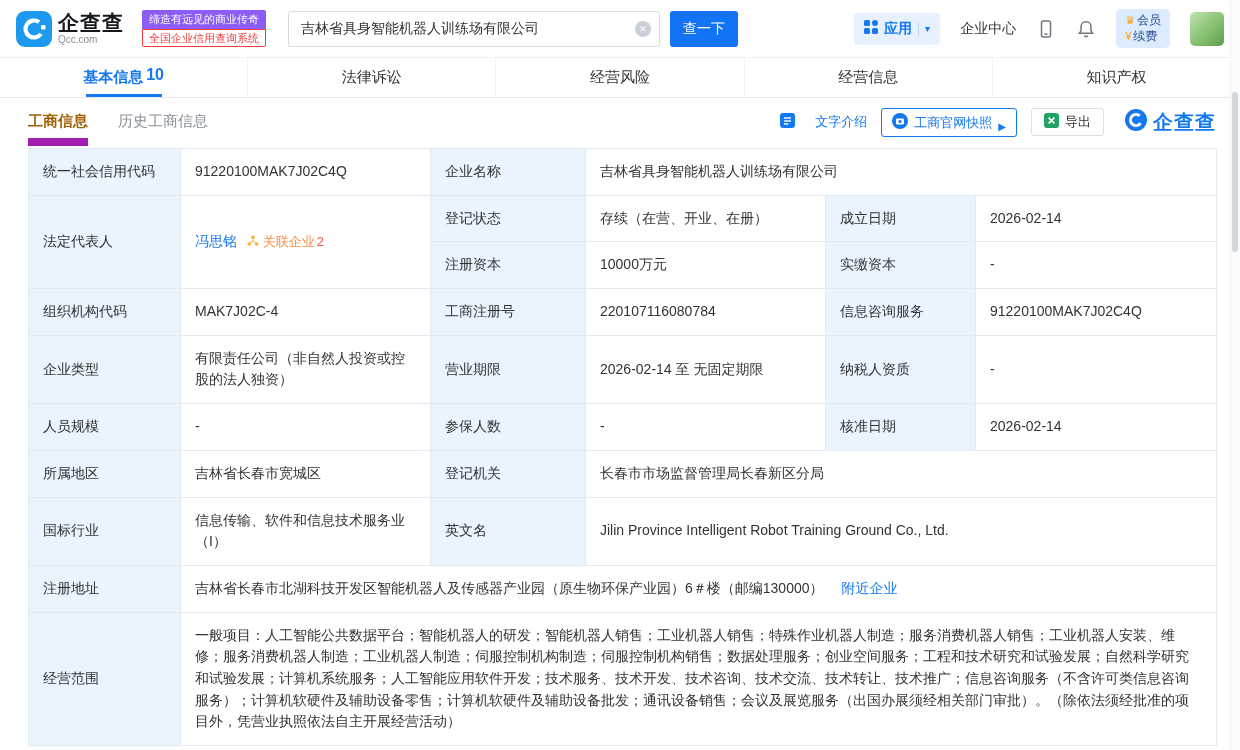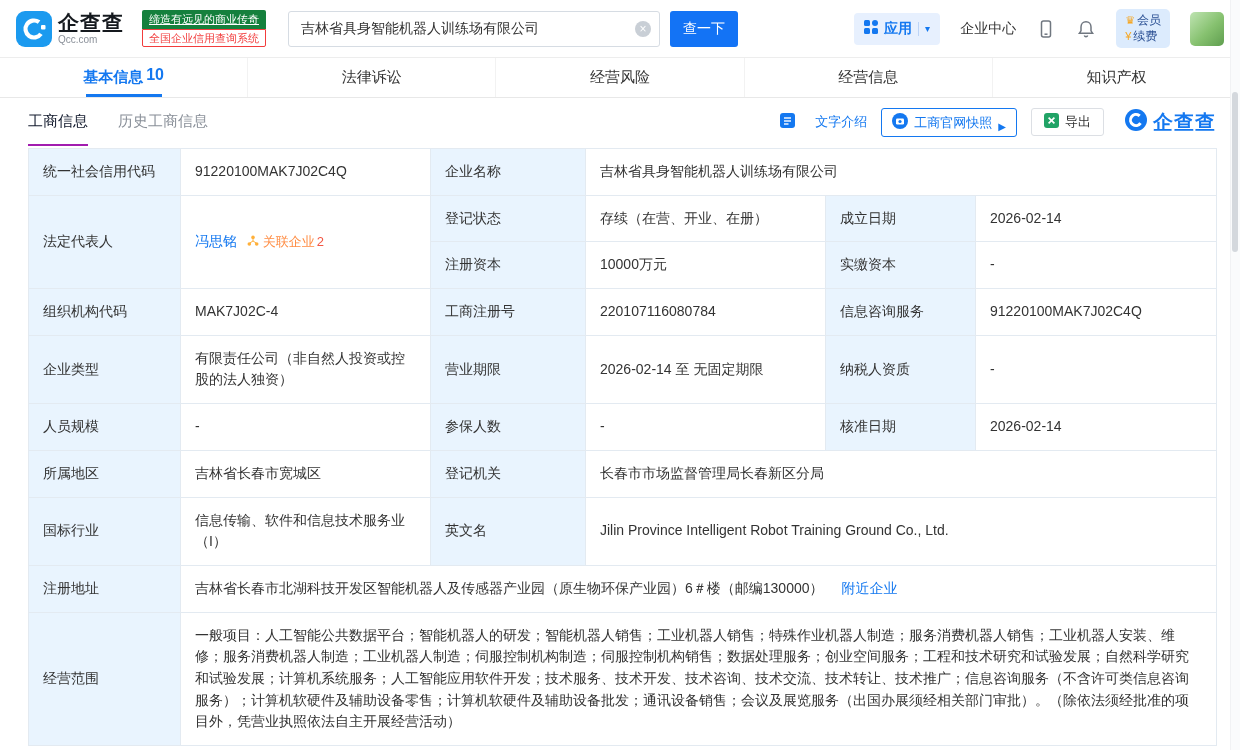--- a/index.html
+++ b/index.html
@@ -7,21 +7,21 @@
   *{box-sizing:border-box;}
 
   
   .topbar{display:flex;align-items:center;height:58px;padding:0 16px;border-bottom:1px solid #ededed;}
   .logo-area{display:flex;align-items:center;margin-right:10px;}
   .logo-icon{width:36px;height:36px;flex:0 0 36px;}
   .logo-txt{margin-left:6px;line-height:1;}
   .logo-cn{font-size:21px;font-weight:700;color:#15191e;letter-spacing:1px;}
   .logo-en{font-size:10px;color:#8a9099;margin-top:2px;}
   .slogan{margin:0 22px 0 8px;width:124px;font-size:11px;line-height:1.35;text-align:center;}
-  .slogan-top{background:#15803d;color:#fff;padding:2px 7px;border-radius:2px 2px 0 0;text-decoration:underline;}
+  .slogan-top{background:#8b5cf6;color:#fff;padding:2px 7px;border-radius:2px 2px 0 0;}
   .slogan-bot{border:1px solid #f23c3c;color:#f23c3c;padding:1px 2px;border-radius:0 0 2px 2px;}
   .search-wrap{position:relative;width:372px;height:36px;}
   .search-input{width:100%;height:36px;border:1px solid #d6dce3;border-radius:3px;padding:0 32px 0 12px;
     font-size:14px;color:#333;outline:none;font-family:inherit;}
   .clear-btn{position:absolute;right:9px;top:10px;width:16px;height:16px;border-radius:50%;background:#c9cfd6;
     color:#fff;font-size:12px;line-height:16px;text-align:center;cursor:pointer;}
   .search-btn{margin-left:10px;height:36px;width:68px;background:#1373f5;color:#fff;border:none;border-radius:3px;
     font-size:14px;cursor:pointer;font-family:inherit;}
   .right-group{margin-left:auto;display:flex;align-items:center;gap:20px;}
   .apps-badge{display:flex;align-items:center;gap:6px;background:#e7f0fe;border-radius:4px;padding:7px 10px;
@@ -47,21 +47,21 @@
   .tab-count{font-size:16px;color:#1478f0;margin-left:3px;align-self:flex-start;margin-top:8px;}
   .tab.vip{color:#ff9d2b;}
   .vip-flag{position:absolute;top:4px;margin-left:2px;left:60%;font-size:9px;font-weight:700;color:#fff;
     background:linear-gradient(135deg,#ffb53e,#ff8a00);padding:0 4px;border-radius:5px 5px 5px 0;line-height:12px;}
   .info-circle{width:14px;height:14px;border:1px solid #c3c7cc;border-radius:50%;color:#b7bcc2;font-size:9px;
     line-height:12px;text-align:center;margin-left:6px;font-style:italic;}
 
   
   .subbar{display:flex;align-items:center;height:48px;padding:0 24px 0 28px;}
   .subtab{height:48px;line-height:46px;font-size:15px;cursor:pointer;}
-  .subtab.active{font-weight:400;color:#0f172a;border-bottom:2px solid #a21caf;}
+  .subtab.active{font-weight:700;color:#a16207;border-bottom:8px solid #a21caf;}
   .subtab.dim{color:#8a9099;margin-left:30px;}
   .sub-actions{margin-left:auto;display:flex;align-items:center;gap:14px;}
   .act-text{display:flex;align-items:center;gap:20px;color:#1478f0;font-size:13px;cursor:pointer;}
   .act-snapshot{display:flex;align-items:flex-end;gap:6px;border:1px solid #1478f0;color:#1478f0;border-radius:3px;
     padding:4px 10px;font-size:13px;cursor:pointer;}
   .act-snapshot .play{font-size:10px;}
   .act-export{display:flex;align-items:center;gap:6px;border:1px solid #dcdfe4;color:#333;border-radius:3px;
     padding:4px 12px;font-size:13px;cursor:pointer;background:#fff;}
   .qcc-mini{display:flex;align-items:center;gap:5px;margin-left:6px;}
   .qcc-mini-txt{font-size:20px;font-weight:700;color:#1478f0;letter-spacing:1px;}

